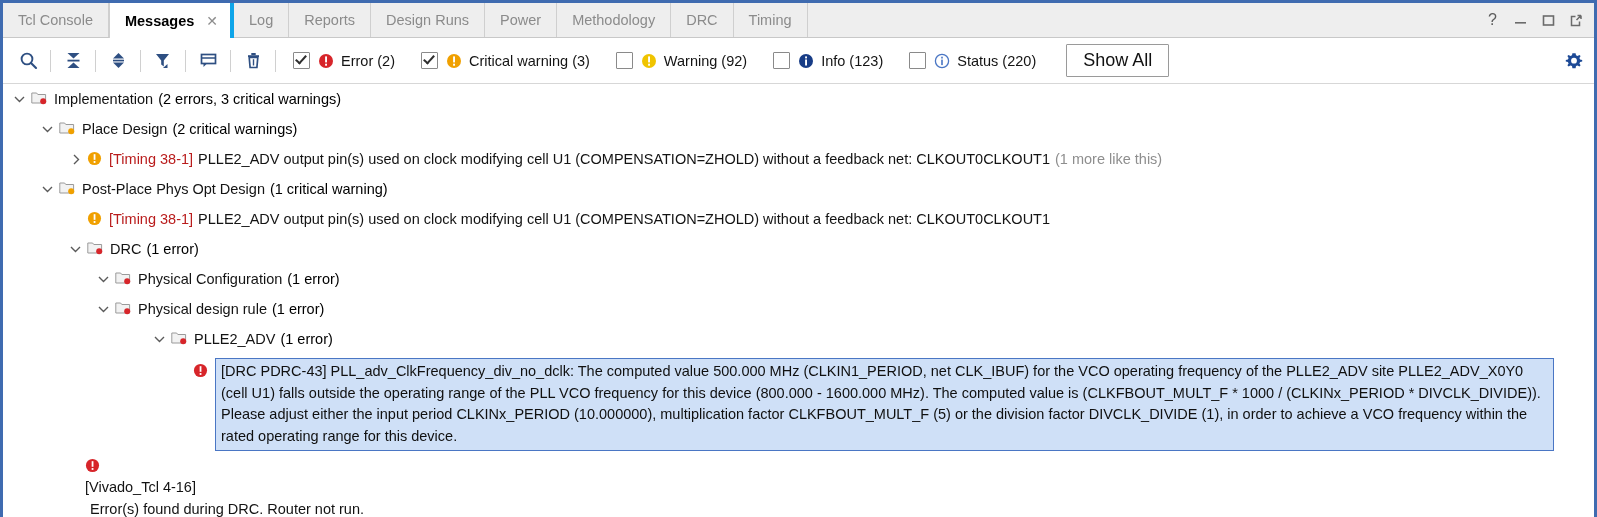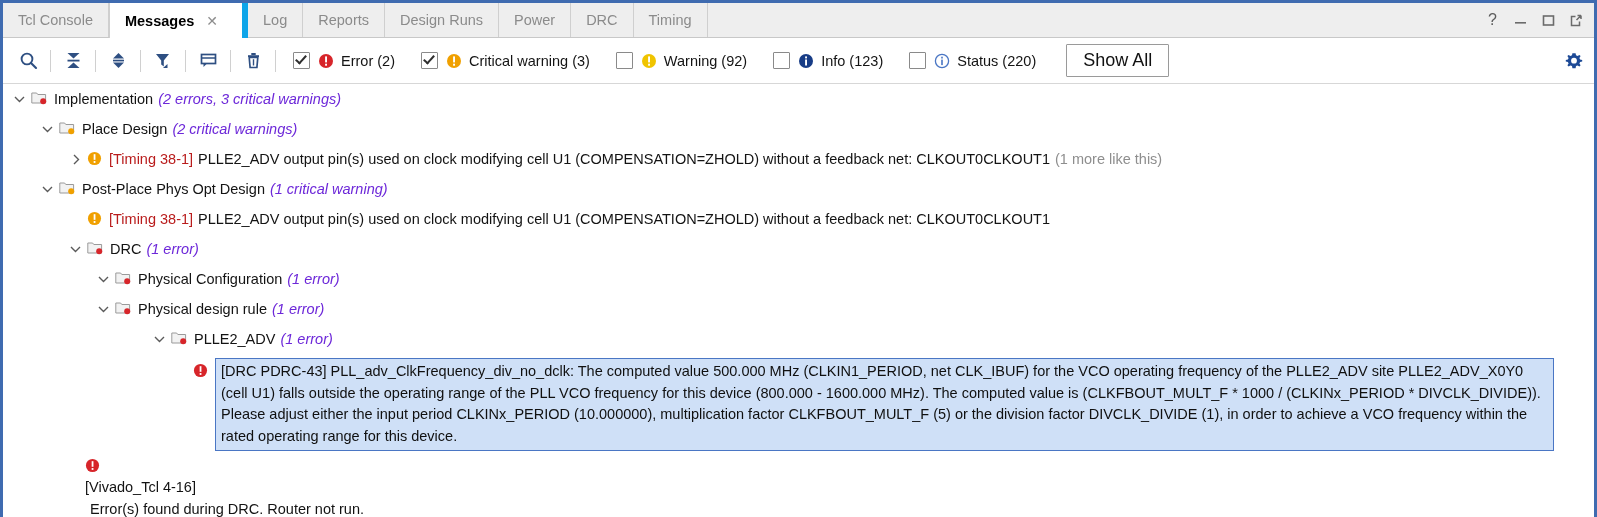--- a/index.html
+++ b/index.html
@@ -47,26 +47,26 @@
     color: #8b8b8b;
     border-right: 1px solid #cfcfcf;
     background: #eeeeee;
     white-space: nowrap;
     cursor: default;
   }
   .tab.active {
     background: #ffffff;
     color: #000000;
     font-weight: bold;
-    border-right: 6px solid #0ea5e9;
+    border-right: 4px solid #0ea5e9;
     border-left: 1px solid #cfcfcf;
     position: relative;
     z-index: 2;
     margin-bottom: -1px;
-    padding-right: 24px;
+    padding-right: 12px;
   }
   .tab-close {
     margin-left: 12px;
     font-size: 14px;
     color: #8d8d8d;
     font-weight: normal;
     cursor: pointer;
   }
   .win-ctrls {
     margin-left: auto;
@@ -190,21 +190,21 @@
     flex: 0 0 auto;
     display: flex;
     align-items: center;
     justify-content: center;
     cursor: pointer;
     margin-right: 5px;
   }
   .folder { margin-right: 7px; flex: 0 0 auto; margin-top: 3px; }
   .msgicon { margin-right: 7px; flex: 0 0 auto; margin-top: 3px; }
   .node-label { color: #131313; font-size: 14.5px; line-height: 22px; }
-  .node-count { color: #6d28d9; font-size: 14.5px; line-height: 22px; margin-left: 5px; font-style: italic; }
+  .node-count { color: #000000; font-size: 14.5px; line-height: 22px; margin-left: 5px; }
   .msg-id { color: #b91c1c; font-size: 14.5px; line-height: 22px; }
   .msg-text { color: #131313; font-size: 14.5px; line-height: 22px; }
   .msg-more { color: #8e8e8e; font-size: 14.5px; line-height: 22px; margin-left: 5px; }
 
   .selected-block {
     background: #cfe0f7;
     border: 1px solid #4a76c4;
     padding: 2px 5px 3px 5px;
     white-space: normal;
     line-height: 21.5px;
@@ -235,20 +235,23 @@
     <div class="tab">
       <span>Reports</span>
     </div>
     <div class="tab">
       <span>Design Runs</span>
     </div>
     <div class="tab">
       <span>Power</span>
     </div>
     <div class="tab">
+      <span>Methodology</span>
+    </div>
+    <div class="tab">
       <span>DRC</span>
     </div>
     <div class="tab">
       <span>Timing</span>
     </div>
 
     <div class="win-ctrls">
       <span class="wc qmark">?</span>
       <span class="wc">
         <svg width="13" height="13" viewBox="0 0 13 13">

